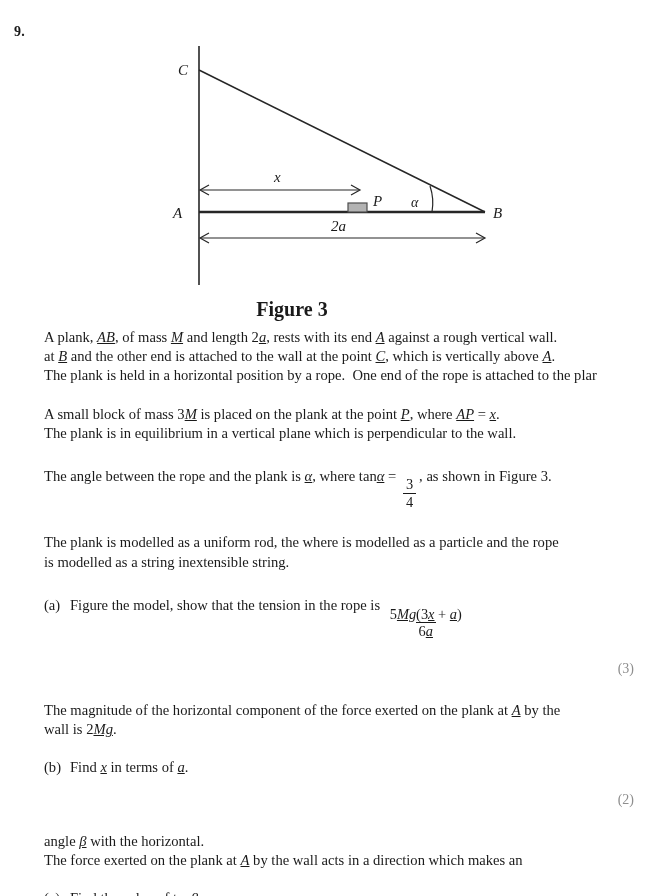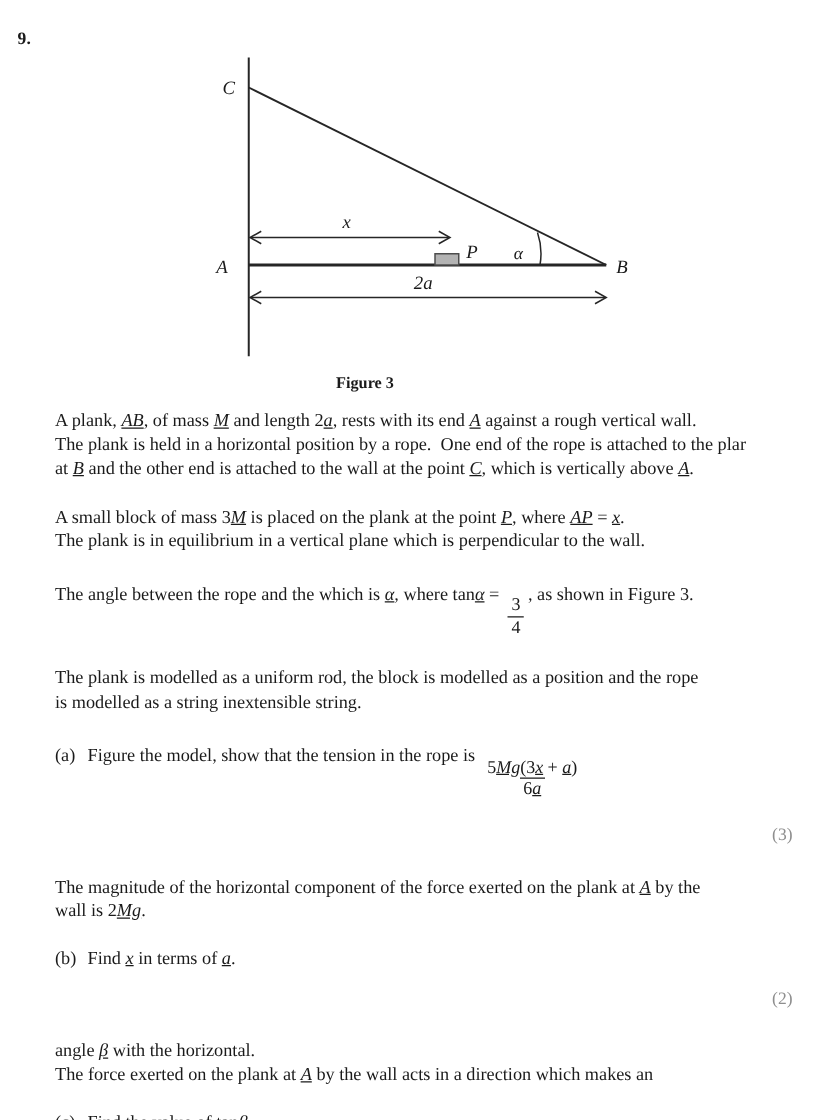--- a/index.html
+++ b/index.html
@@ -44,21 +44,21 @@
   .figure-svg {
     display: block;
   }
   .fig-caption {
     position: absolute;
     left: 0;
     top: 298px;
     width: 584px;
     text-align: center;
     font-weight: bold;
-    font-size: 13px;
+    font-size: 20px;
   }
 
   
   .body {
     position: absolute;
     left: 44px;
     top: 328px;
     width: 600px;
   }
   p.para {
@@ -160,40 +160,40 @@
       <text x="274" y="148" font-family="Liberation Serif, serif" font-style="italic" font-size="15" fill="#1a1a1a">x</text>
       <text x="331" y="197" font-family="Liberation Serif, serif" font-style="italic" font-size="15" fill="#1a1a1a">2a</text>
     </svg>
   </div>
 
   <div class="fig-caption">Figure 3</div>
 
   <div class="body">
 
     <p class="para">A plank, <i>AB</i>, of mass <i>M</i> and length 2<i>a</i>, rests with its end <i>A</i> against a rough vertical wall.</p>
+    <p class="para">at <i>B</i> and the other end is attached to the wall at the point <i>C</i>, which is vertically above <i>A</i>.</p>
     <p class="para">The plank is held in a horizontal position by a rope.&nbsp; One end of the rope is attached to the plar</p>
-    <p class="para">at <i>B</i> and the other end is attached to the wall at the point <i>C</i>, which is vertically above <i>A</i>.</p>
 
     <div class="gap-md"></div>
 
     <p class="para">A small block of mass 3<i>M</i> is placed on the plank at the point <i>P</i>, where <i>AP</i> = <i>x</i>.</p>
     <p class="para">The plank is in equilibrium in a vertical plane which is perpendicular to the wall.</p>
 
     <div class="gap-lg"></div>
 
     <p class="para">
-      <span>The angle between the rope and the which is </span><i>α</i><span>, where tan</span><i>α</i><span> = </span><span class="frac">
+      <span>The angle between the rope and the plank is </span><i>α</i><span>, where tan</span><i>α</i><span> = </span><span class="frac">
           <span class="num">3</span>
           <span class="den">4</span>
         </span><span>, as shown in Figure 3.</span>
     </p>
 
     <div class="gap-lg"></div>
 
-    <p class="para">The plank is modelled as a uniform rod, the block is modelled as a position and the rope</p>
+    <p class="para">The plank is modelled as a uniform rod, the where is modelled as a particle and the rope</p>
     <p class="para">is modelled as a string inextensible string.</p>
 
     <div class="gap-lg"></div>
 
     <div class="part">
       <div class="part-label">(a)</div>
       <div class="part-text">
         <span>Figure the model, show that the tension in the rope is </span><span class="frac frac-tall">
             <span class="num">5<i>Mg</i>(3<i>x</i> + <i>a</i>)</span>
             <span class="den">6<i>a</i></span>

